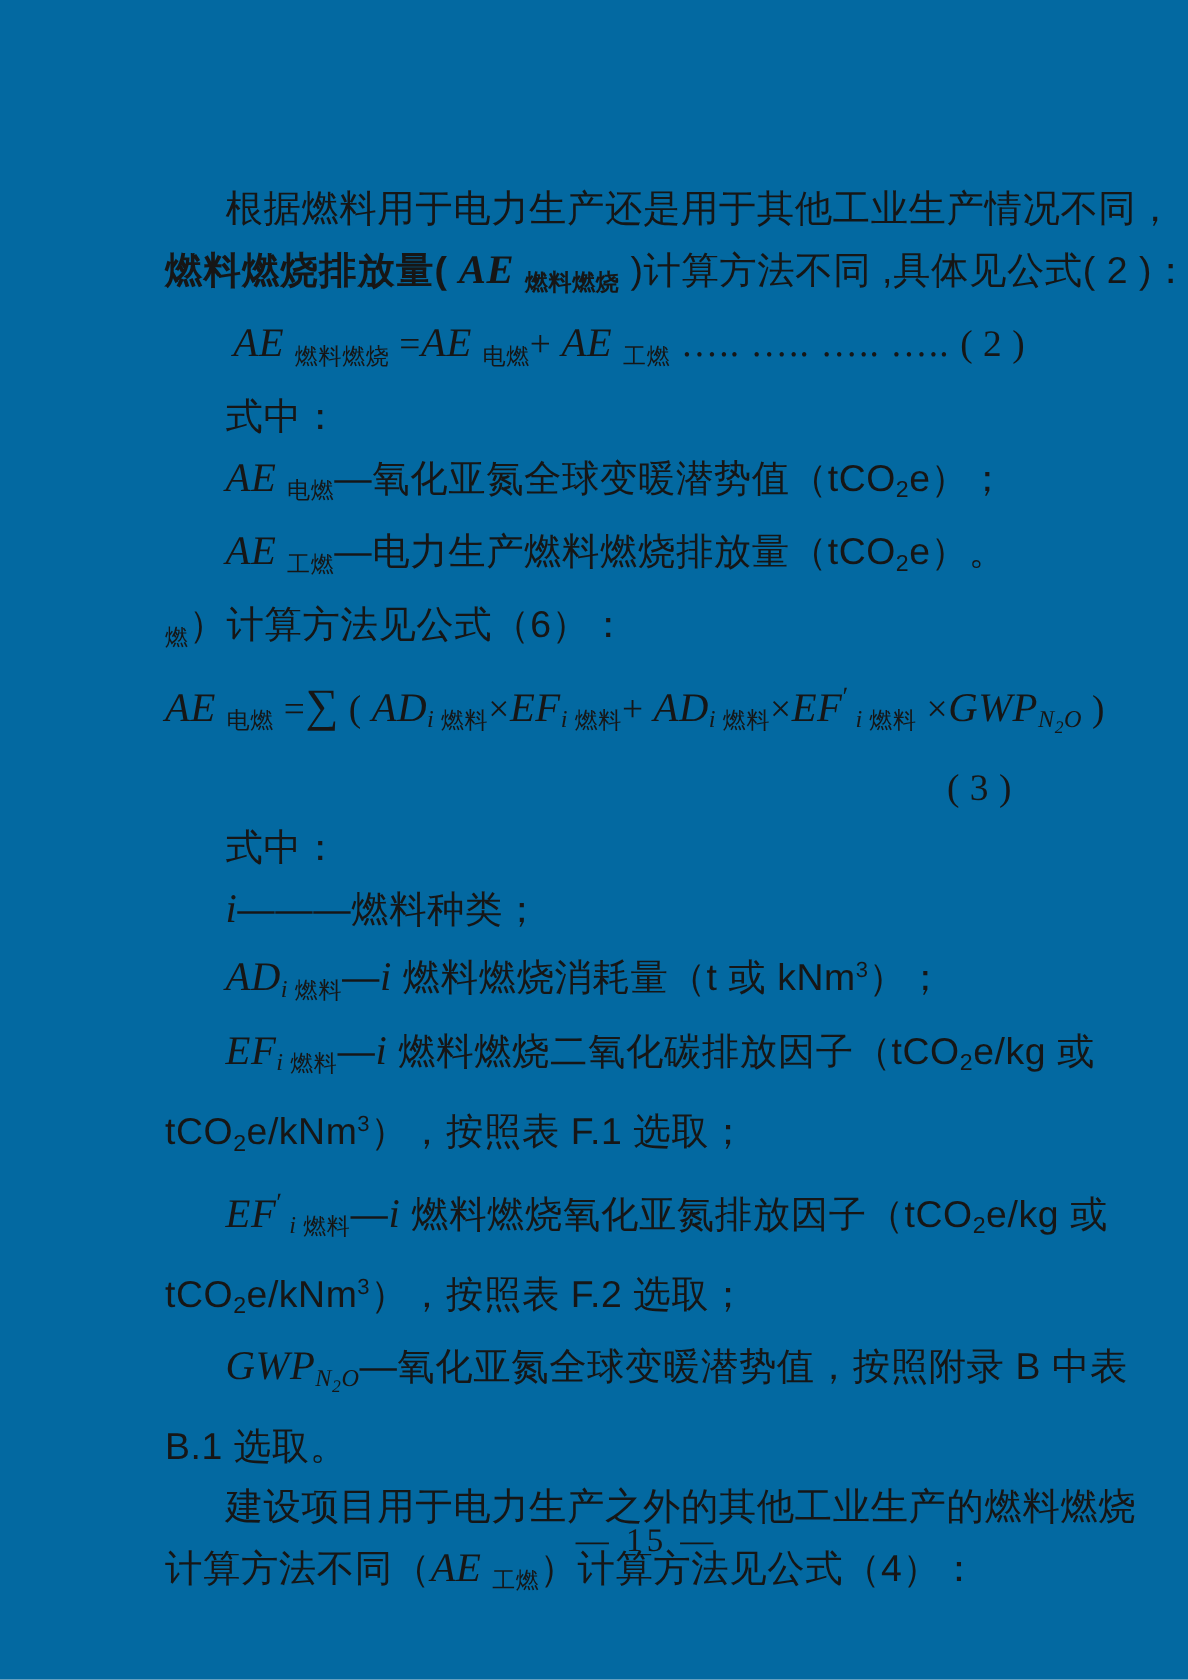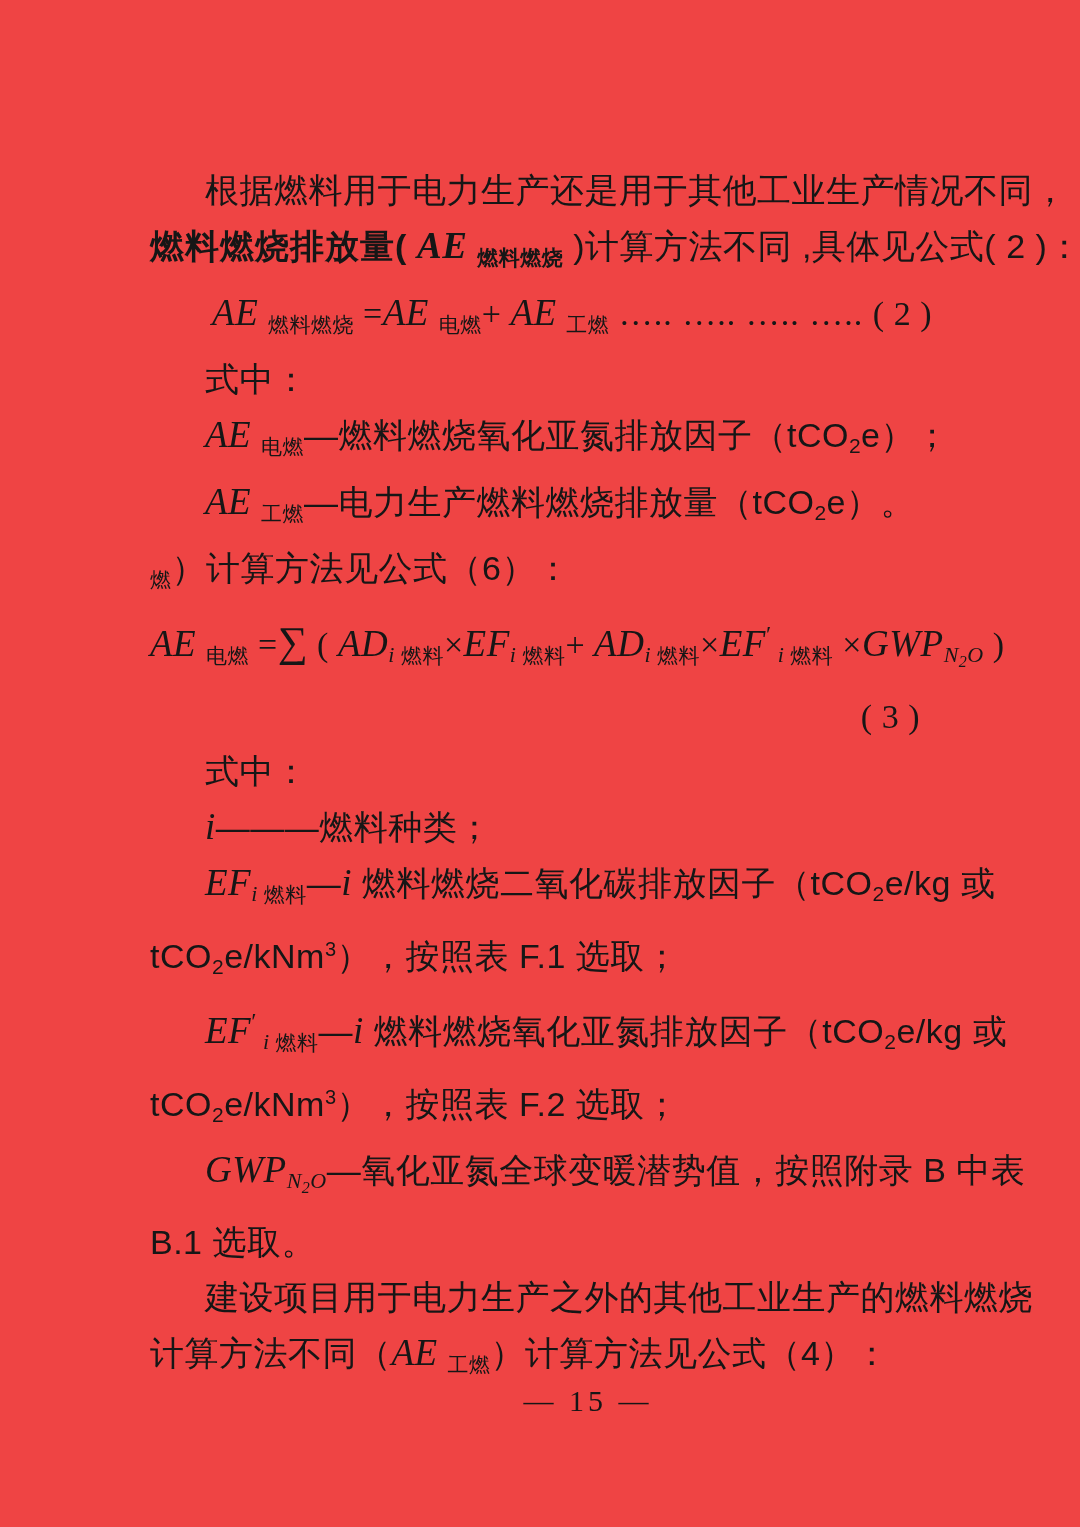--- a/index.html
+++ b/index.html
@@ -1,20 +1,20 @@
 <!DOCTYPE html>
 <html><head>
 <meta charset="utf-8">
 <style>
   html,body { margin:0; padding:0; background:#e9e9e9; }
   .page {
     position:relative;
     width:1080px; height:1527px;
     margin:0 auto;
-    background:#ef4444;
+    background:#0369a1;
     color:#161616;
     overflow:hidden;
   }
   .content {
     position:absolute;
     left:150px; top:163px;
     width:782px;
   }
   .line {
     min-height:55px;
@@ -59,27 +59,28 @@
 </style>
 </head>
 <body>
 
 <div class="page">
   <div class="content" id="doc-lines">
       <div class="line indent"><span class="h">根据燃料用于电力生产还是用于其他工业生产情况不同，</span></div>
       <div class="line flush"><span class="hb">燃料燃烧排放量(</span><span class="vb"> AE </span><span class="csb">燃料燃烧</span><span class="h"> )</span><span class="h">计算方法不同 ,具体见公式( 2 )：</span></div>
       <div class="line formula"><span class="v">AE </span><span class="cs">燃料燃烧</span><span class="m"> =</span><span class="v">AE </span><span class="cs">电燃</span><span class="m">+ </span><span class="v">AE </span><span class="cs">工燃</span><span class="dots">   ….. ….. ….. ….. </span><span class="m">( 2 )</span></div>
       <div class="line indent"><span class="h">式中：</span></div>
-      <div class="line indent"><span class="v">AE </span><span class="cs">电燃</span><span class="h">—燃料燃烧氧化亚氮排放因子（tCO</span><span class="ss">2</span><span class="h">e）；</span></div>
+      <div class="line indent"><span class="v">AE </span><span class="cs">电燃</span><span class="h">—氧化亚氮全球变暖潜势值（tCO</span><span class="ss">2</span><span class="h">e）；</span></div>
       <div class="line indent"><span class="v">AE </span><span class="cs">工燃</span><span class="h">—电力生产燃料燃烧排放量（tCO</span><span class="ss">2</span><span class="h">e）。</span></div>
       <div class="line flush"><span class="cs">燃</span><span class="h">）计算方法见公式（6）：</span></div>
       <div class="line formula"><span class="v">AE </span><span class="cs">电燃</span><span class="m"> =</span><span class="sum">∑</span><span class="m"> ( </span><span class="v">AD</span><span class="vs">i </span><span class="cs">燃料</span><span class="m">×</span><span class="v">EF</span><span class="vs">i </span><span class="cs">燃料</span><span class="m">+ </span><span class="v">AD</span><span class="vs">i </span><span class="cs">燃料</span><span class="m">×</span><span class="v">EF</span><span class="pr">′</span><span class="vs"> i </span><span class="cs">燃料</span><span class="m"> ×</span><span class="v">GWP</span><span class="vs">N</span><span class="vss">2</span><span class="vs">O</span><span class="m"> )</span></div>
       <div class="line right"><span class="m">( 3 )</span></div>
       <div class="line indent"><span class="h">式中：</span></div>
       <div class="line indent"><span class="v">i</span><span class="h">———燃料种类；</span></div>
+      <div class="line indent"><span class="v">AD</span><span class="vs">i </span><span class="cs">燃料</span><span class="h">—</span><span class="v">i</span><span class="h"> 燃料燃烧消耗量（t 或 kNm</span><span class="sp">3</span><span class="h">）；</span></div>
       <div class="line indent"><span class="v">EF</span><span class="vs">i </span><span class="cs">燃料</span><span class="h">—</span><span class="v">i</span><span class="h"> 燃料燃烧二氧化碳排放因子（tCO</span><span class="ss">2</span><span class="h">e/kg 或</span></div>
       <div class="line flush"><span class="h">tCO</span><span class="ss">2</span><span class="h">e/kNm</span><span class="sp">3</span><span class="h">），按照表 F.1 选取；</span></div>
       <div class="line indent"><span class="v">EF</span><span class="pr">′</span><span class="vs"> i </span><span class="cs">燃料</span><span class="h">—</span><span class="v">i</span><span class="h"> 燃料燃烧氧化亚氮排放因子（tCO</span><span class="ss">2</span><span class="h">e/kg 或</span></div>
       <div class="line flush"><span class="h">tCO</span><span class="ss">2</span><span class="h">e/kNm</span><span class="sp">3</span><span class="h">），按照表 F.2 选取；</span></div>
       <div class="line indent"><span class="v">GWP</span><span class="vs">N</span><span class="vss">2</span><span class="vs">O</span><span class="h">—氧化亚氮全球变暖潜势值，按照附录 B 中表</span></div>
       <div class="line flush"><span class="h">B.1 选取。</span></div>
       <div class="line indent"><span class="h">建设项目用于电力生产之外的其他工业生产的燃料燃烧</span></div>
       <div class="line flush"><span class="h">计算方法不同（</span><span class="v">AE </span><span class="cs">工燃</span><span class="h">）计算方法见公式（4）：</span></div>
     </div>
   <div class="page-number">— 15 —</div>

